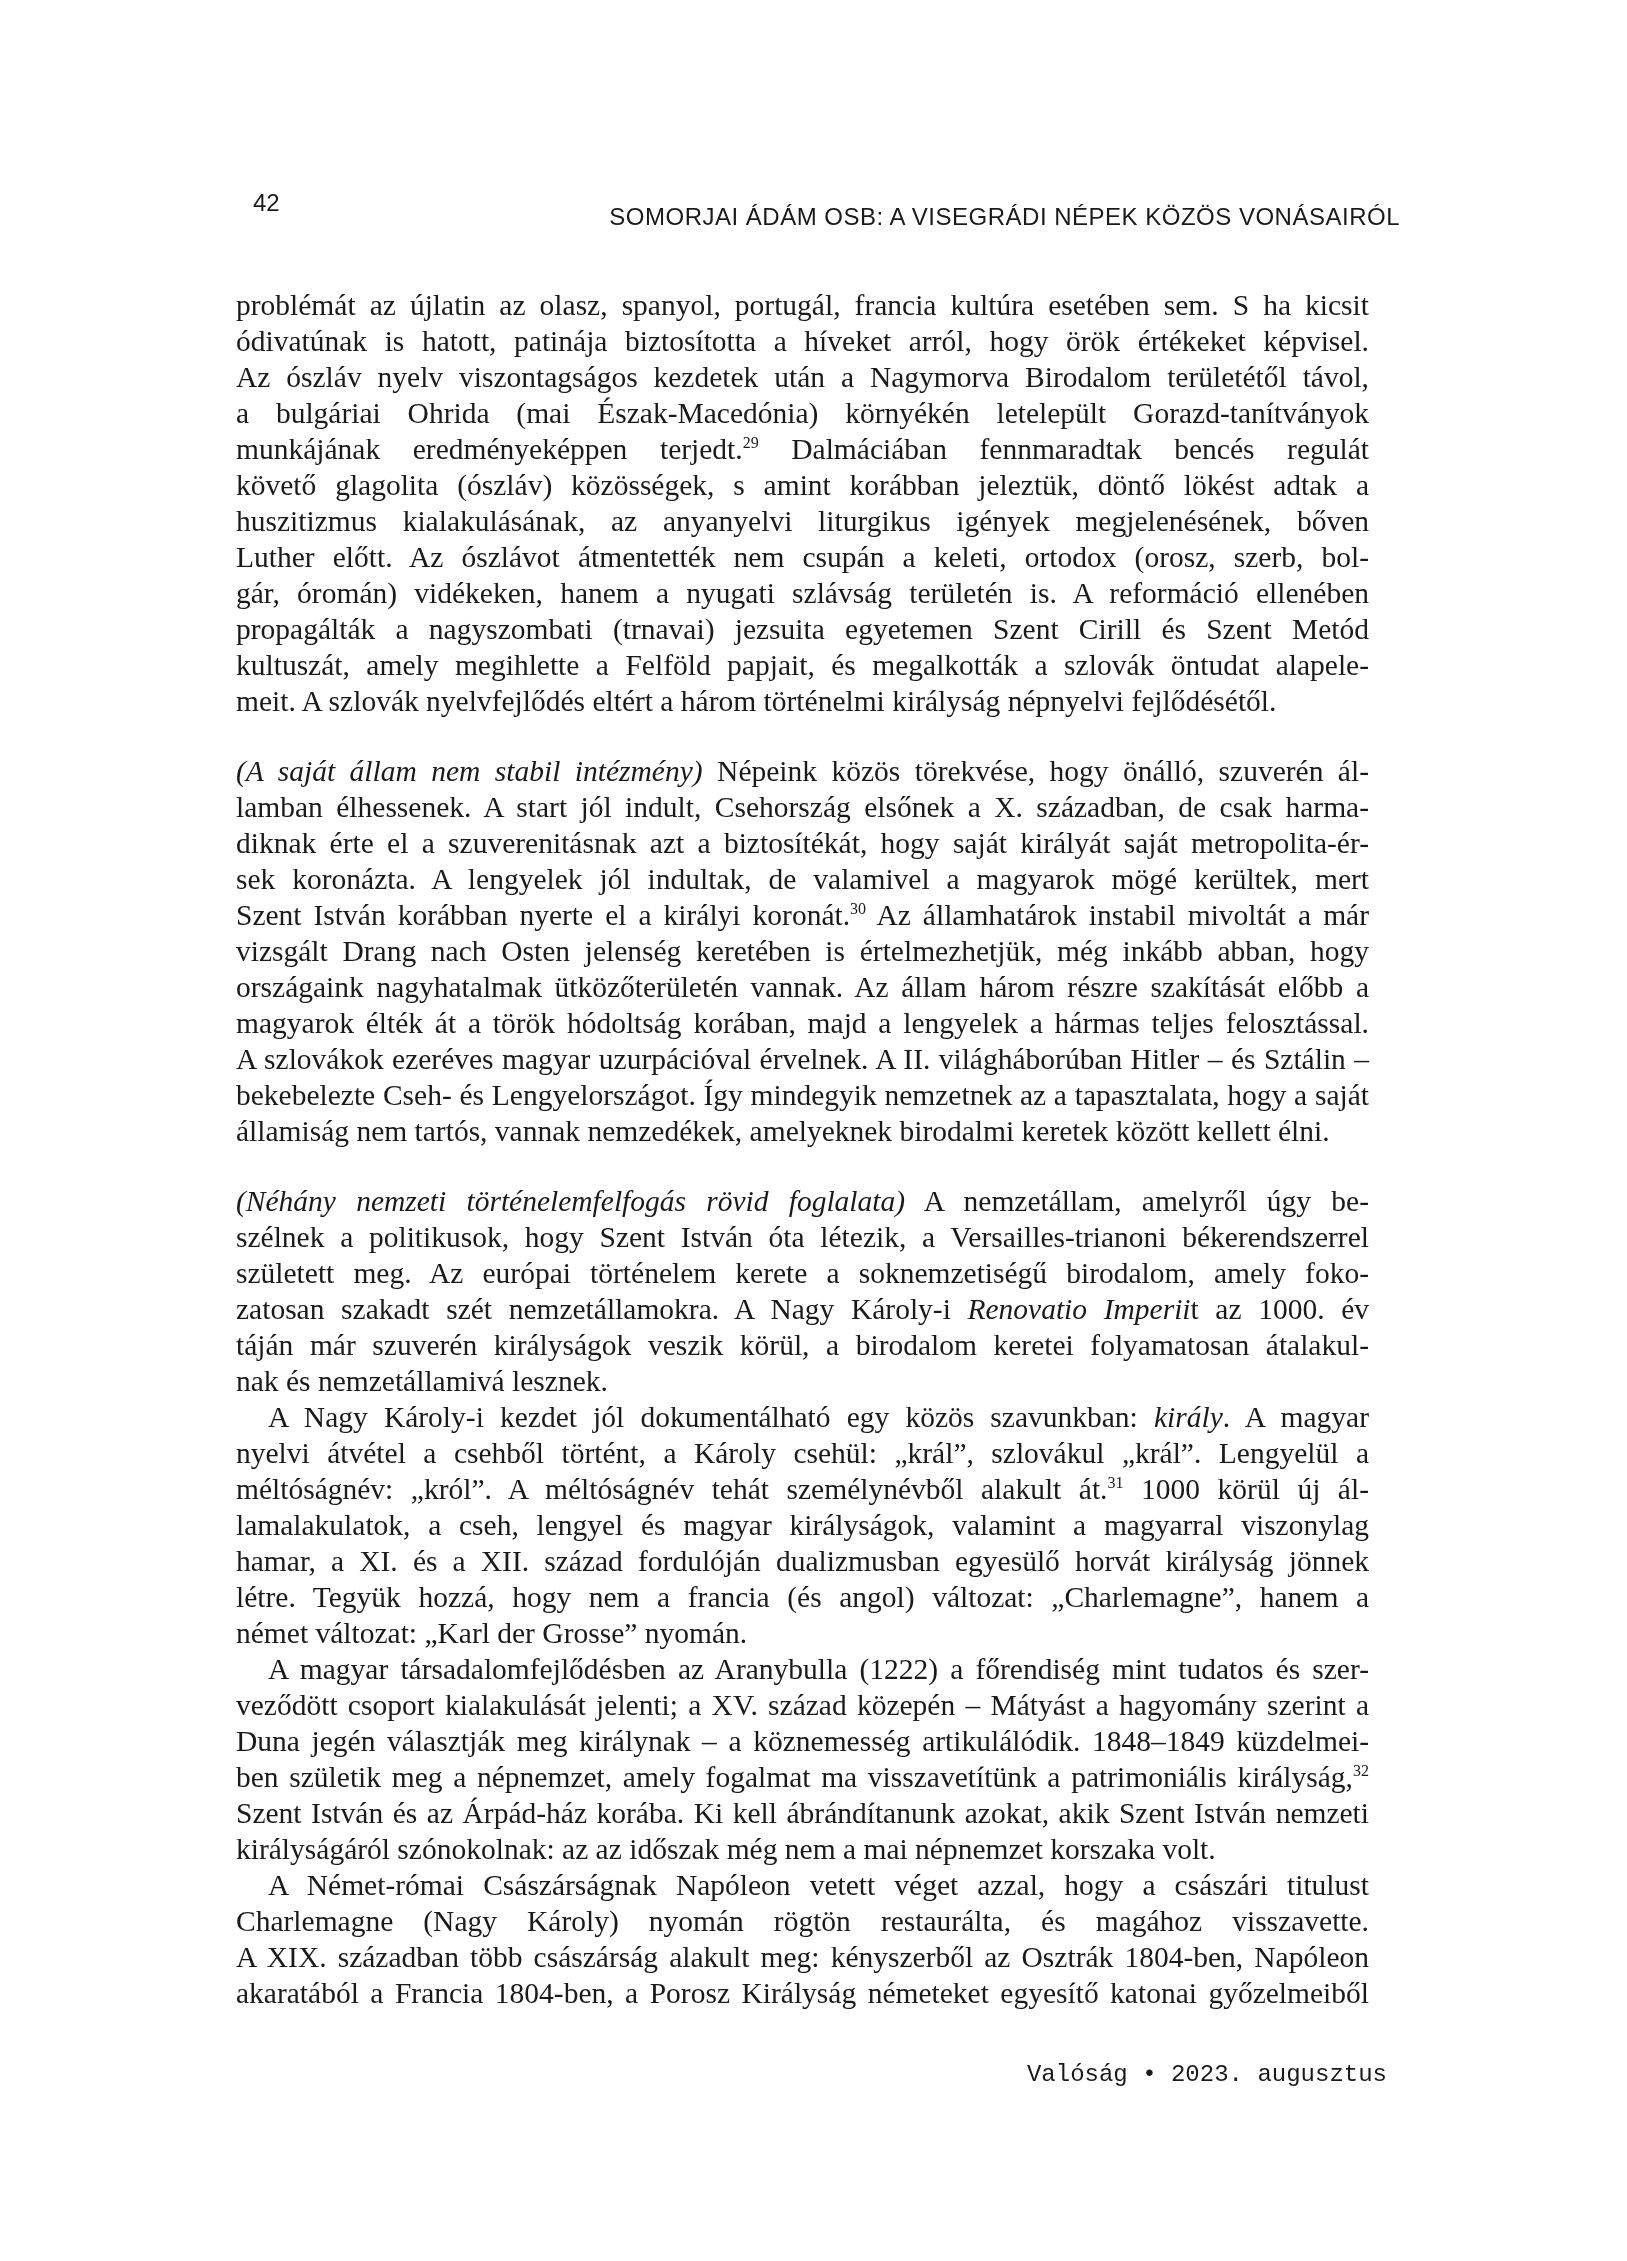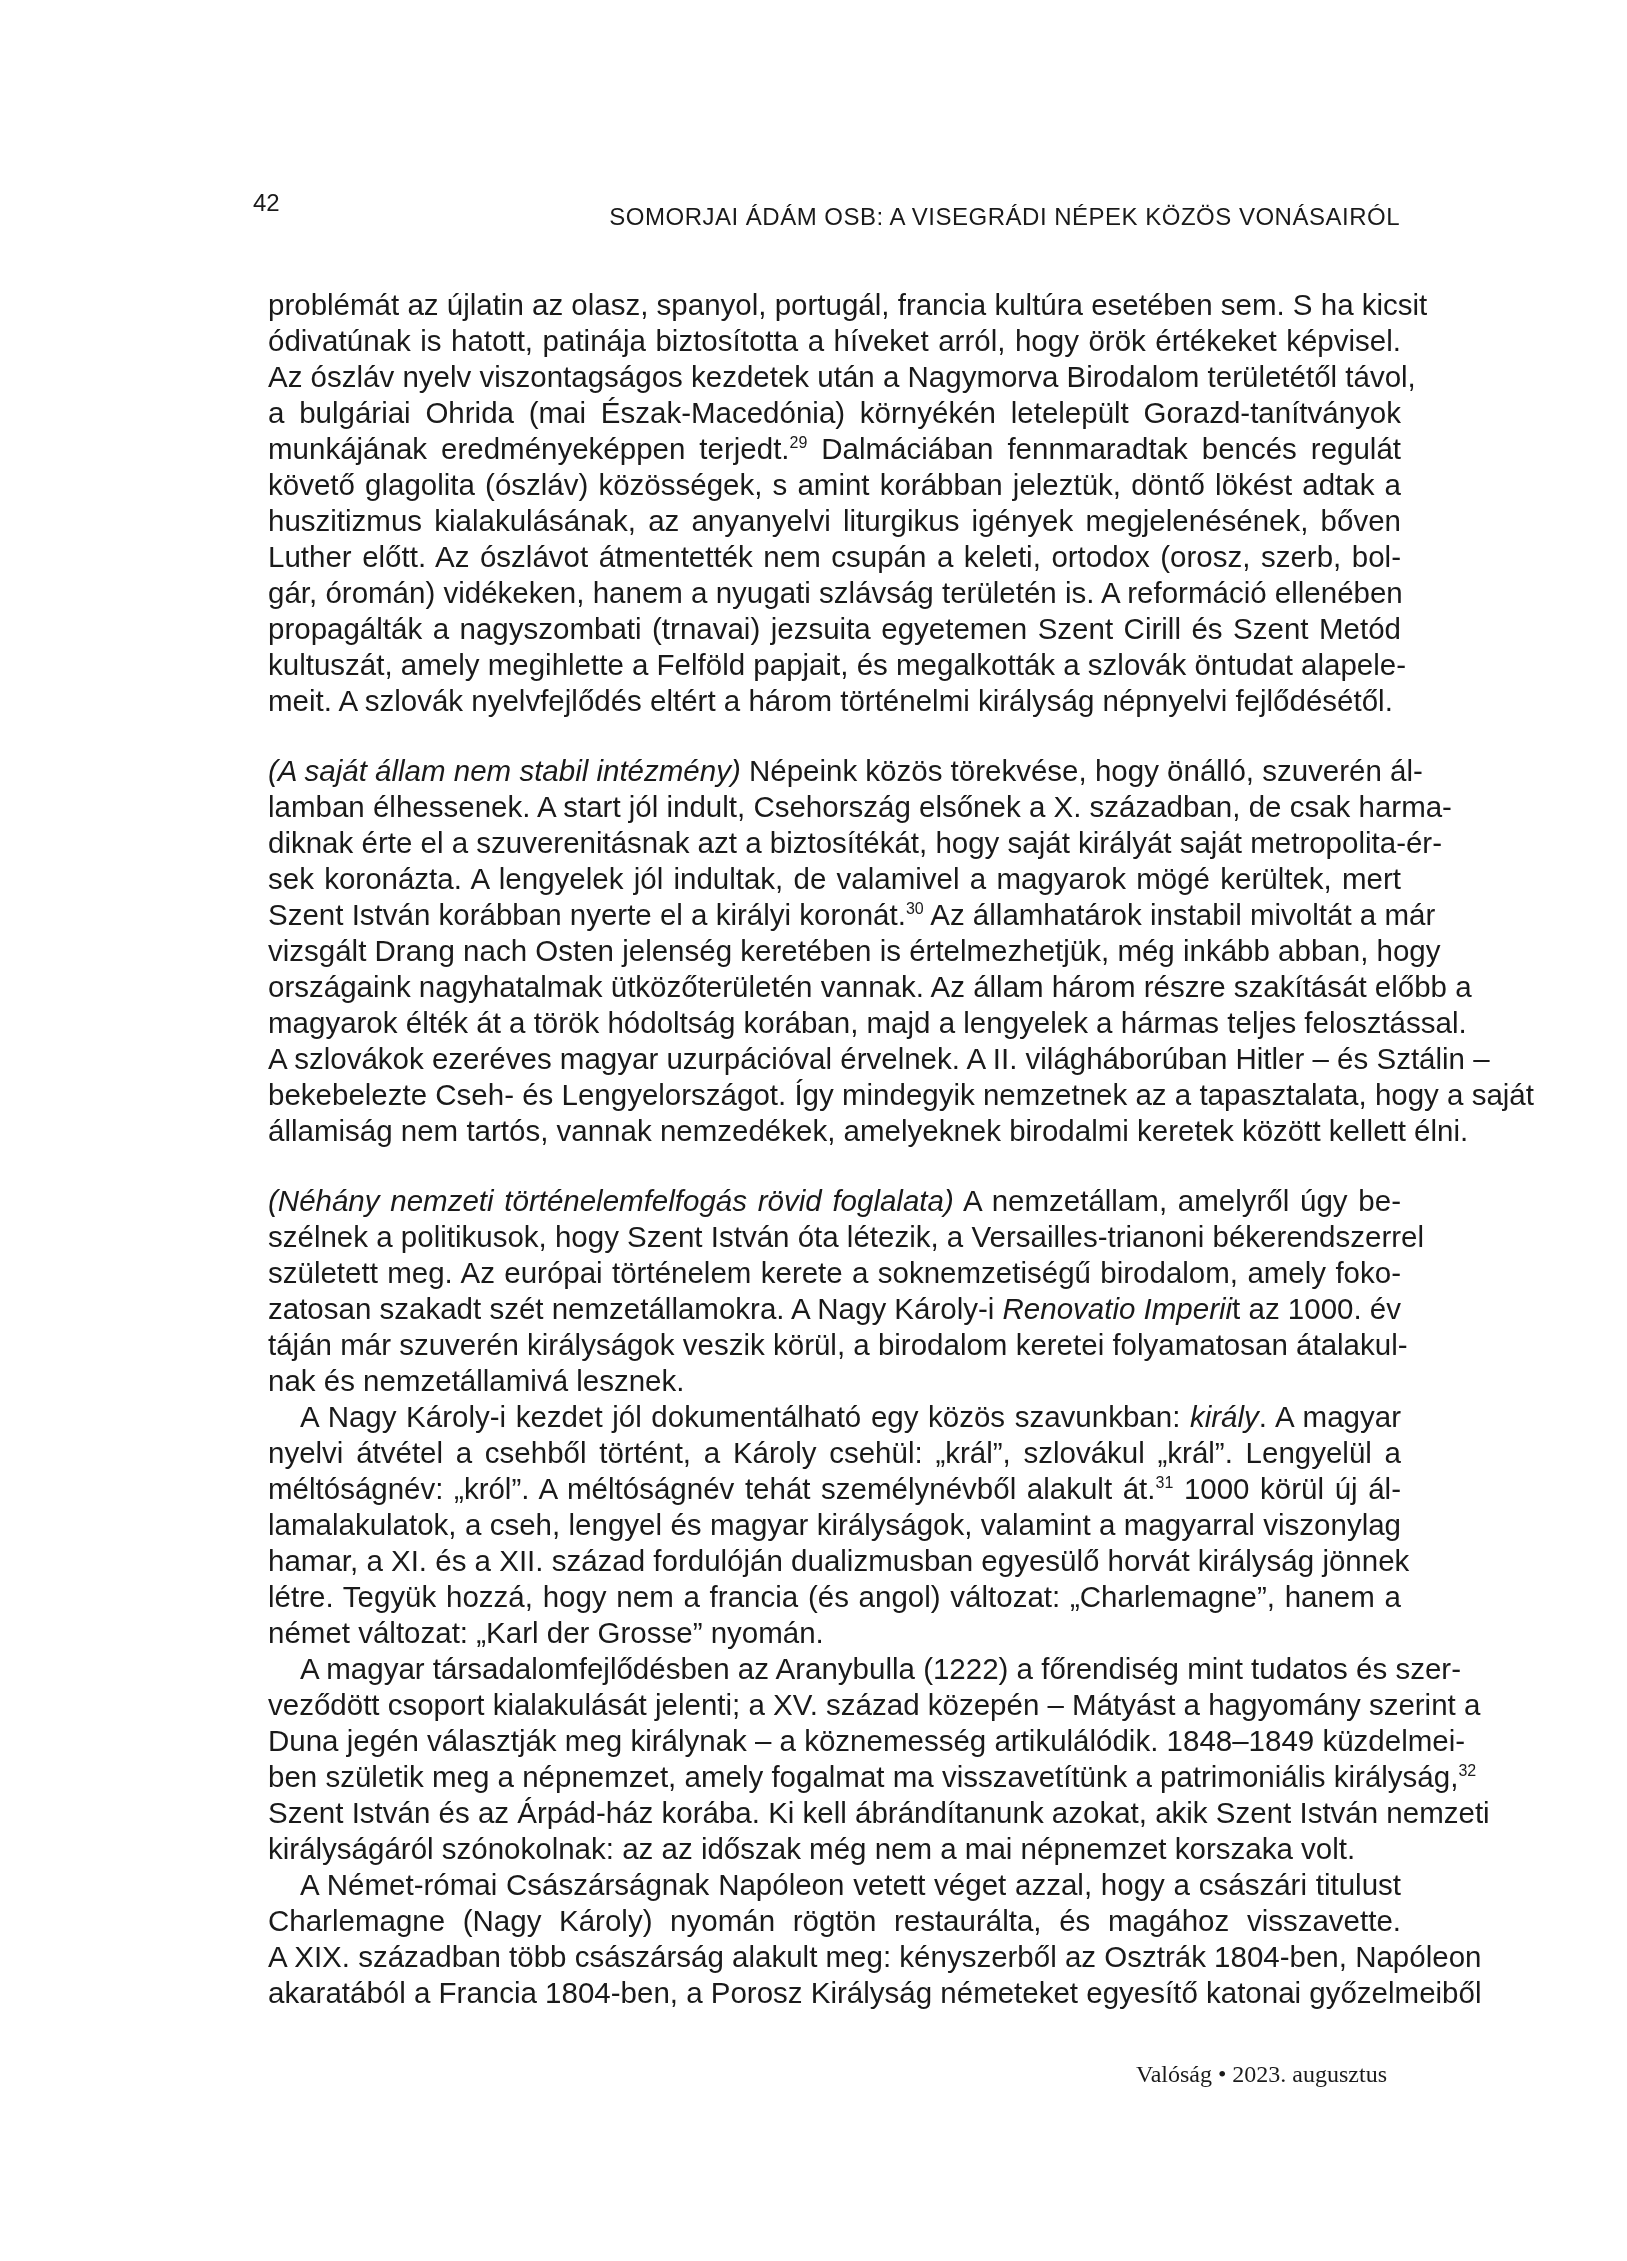--- a/index.html
+++ b/index.html
@@ -4,35 +4,35 @@
 <style>
   html, body { margin: 0; padding: 0; background: #ffffff; }
   body { width: 1628px; height: 2261px; position: relative; overflow: hidden; color: #1a1a1a; }
   .running-head {
     position: absolute; left: 253px; right: 228px; top: 186px; height: 34px;
     font-family: "Liberation Sans", sans-serif; font-size: 24px; color: #1a1a1a;
     display: flex; justify-content: space-between; align-items: center;
   }
   .running-head .title { letter-spacing: 0.5px; margin-top: 27px; }
   .body-text {
-    position: absolute; left: 268px; width: 1133px; top: 287px;
-    font-family: Liberation Sans, sans-serif; font-size: 29.5px; line-height: 36px;
+    position: absolute; left: 236px; width: 1133px; top: 287px;
+    font-family: Liberation Serif, serif; font-size: 29.5px; line-height: 36px;
   }
   .line {
     display: block; height: 36px; white-space: nowrap;
     text-align: justify; text-align-last: justify;
   }
   .line.last { text-align-last: left; }
   .line.indent { padding-left: 32px; }
   .para-gap { height: 34px; }
   i, .ital { font-style: italic; }
   sup { font-size: 16px; vertical-align: 11.5px; line-height: 0; }
   .footer {
     position: absolute; right: 241px; top: 2061px;
-    font-family: Liberation Serif, serif; font-size: 24px; color: #1a1a1a;
+    font-family: Liberation Mono, monospace; font-size: 24px; color: #1a1a1a;
   }
 </style>
 </head>
 <body>
 
 <div class="running-head">
   <span>42</span>
   <span class="title">SOMORJAI ÁDÁM OSB: A VISEGRÁDI NÉPEK KÖZÖS VONÁSAIRÓL</span>
 </div>
 

